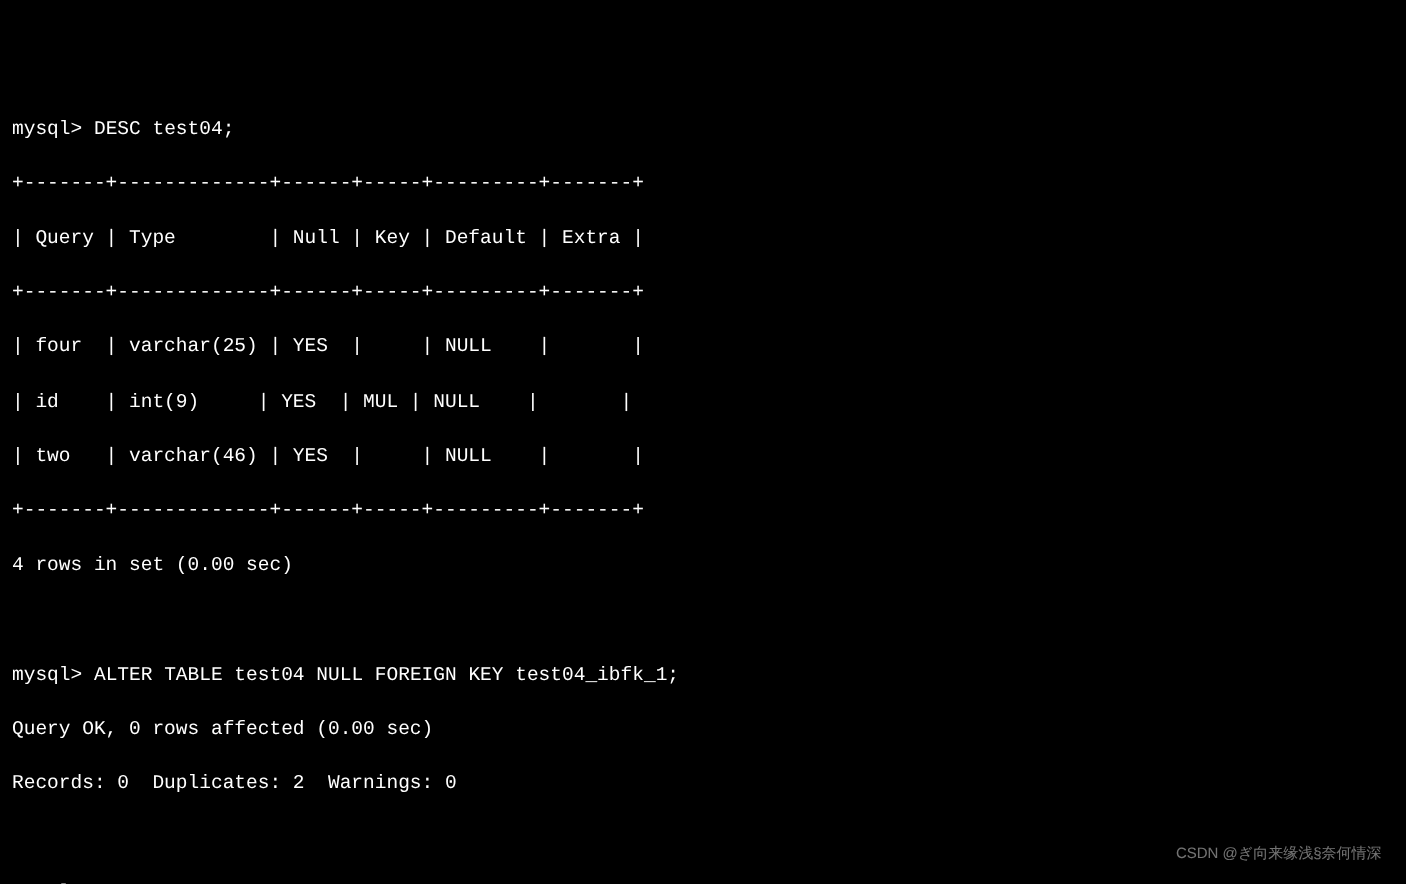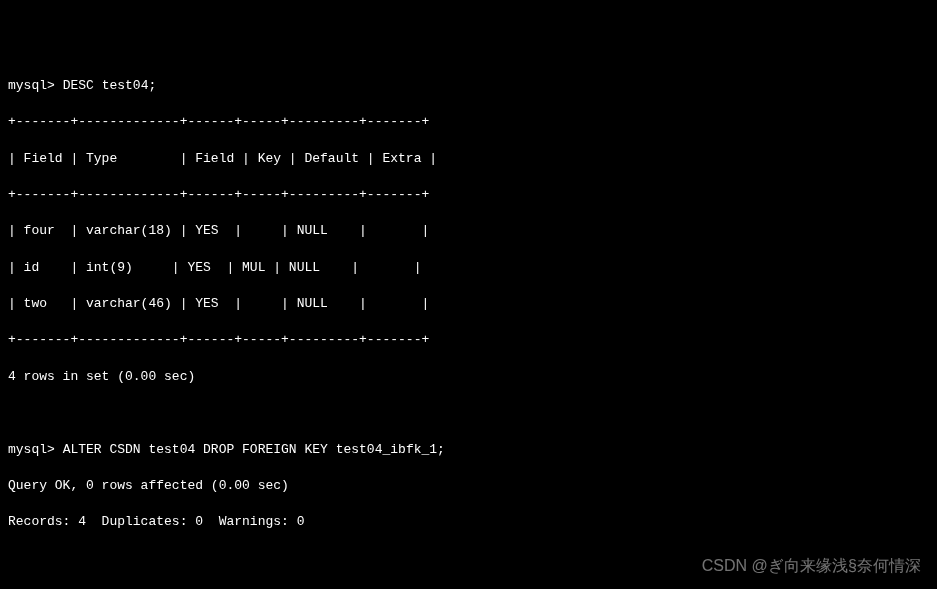--- a/index.html
+++ b/index.html
@@ -21,43 +21,43 @@
       white-space: pre;
     }
     .line {
       display: block;
     }
     .watermark {
       position: absolute;
       bottom: 12px;
       right: 16px;
       color: rgba(255,255,255,0.45);
-      font-size: 16px;
+      font-size: 10px;
       font-family: Arial, sans-serif;
       white-space: nowrap;
     }
   </style>
 </head>
 <body>
 
 
 
 <span class="line"><span>mysql&gt;</span> <span>DESC test04;</span></span>
 <span class="line">+-------+-------------+------+-----+---------+-------+</span>
-<span class="line">| Field | Type        | Field | Key | Default | Extra |</span>
+<span class="line">| Query | Type        | Null | Key | Default | Extra |</span>
 <span class="line">+-------+-------------+------+-----+---------+-------+</span>
-<span class="line">| four  | varchar(18) | YES  |     | NULL    |       |</span>
+<span class="line">| four  | varchar(25) | YES  |     | NULL    |       |</span>
 <span class="line">| id    | int(9)     | YES  | MUL | NULL    |       |</span>
 <span class="line">| two   | varchar(46) | YES  |     | NULL    |       |</span>
 <span class="line">+-------+-------------+------+-----+---------+-------+</span>
 <span class="line">4 rows in set (0.00 sec)</span>
 <span class="line"> </span>
-<span class="line"><span>mysql&gt;</span> <span>ALTER CSDN test04 DROP FOREIGN KEY test04_ibfk_1;</span></span>
+<span class="line"><span>mysql&gt;</span> <span>ALTER TABLE test04 NULL FOREIGN KEY test04_ibfk_1;</span></span>
 <span class="line">Query OK, 0 rows affected (0.00 sec)</span>
-<span class="line">Records: 4  Duplicates: 0  Warnings: 0</span>
+<span class="line">Records: 0  Duplicates: 2  Warnings: 0</span>
 <span class="line"> </span>
 <span class="line"><span>mysql&gt;</span> <span>DESC test04;</span></span>
 
 
 
 
 
 
 
 

